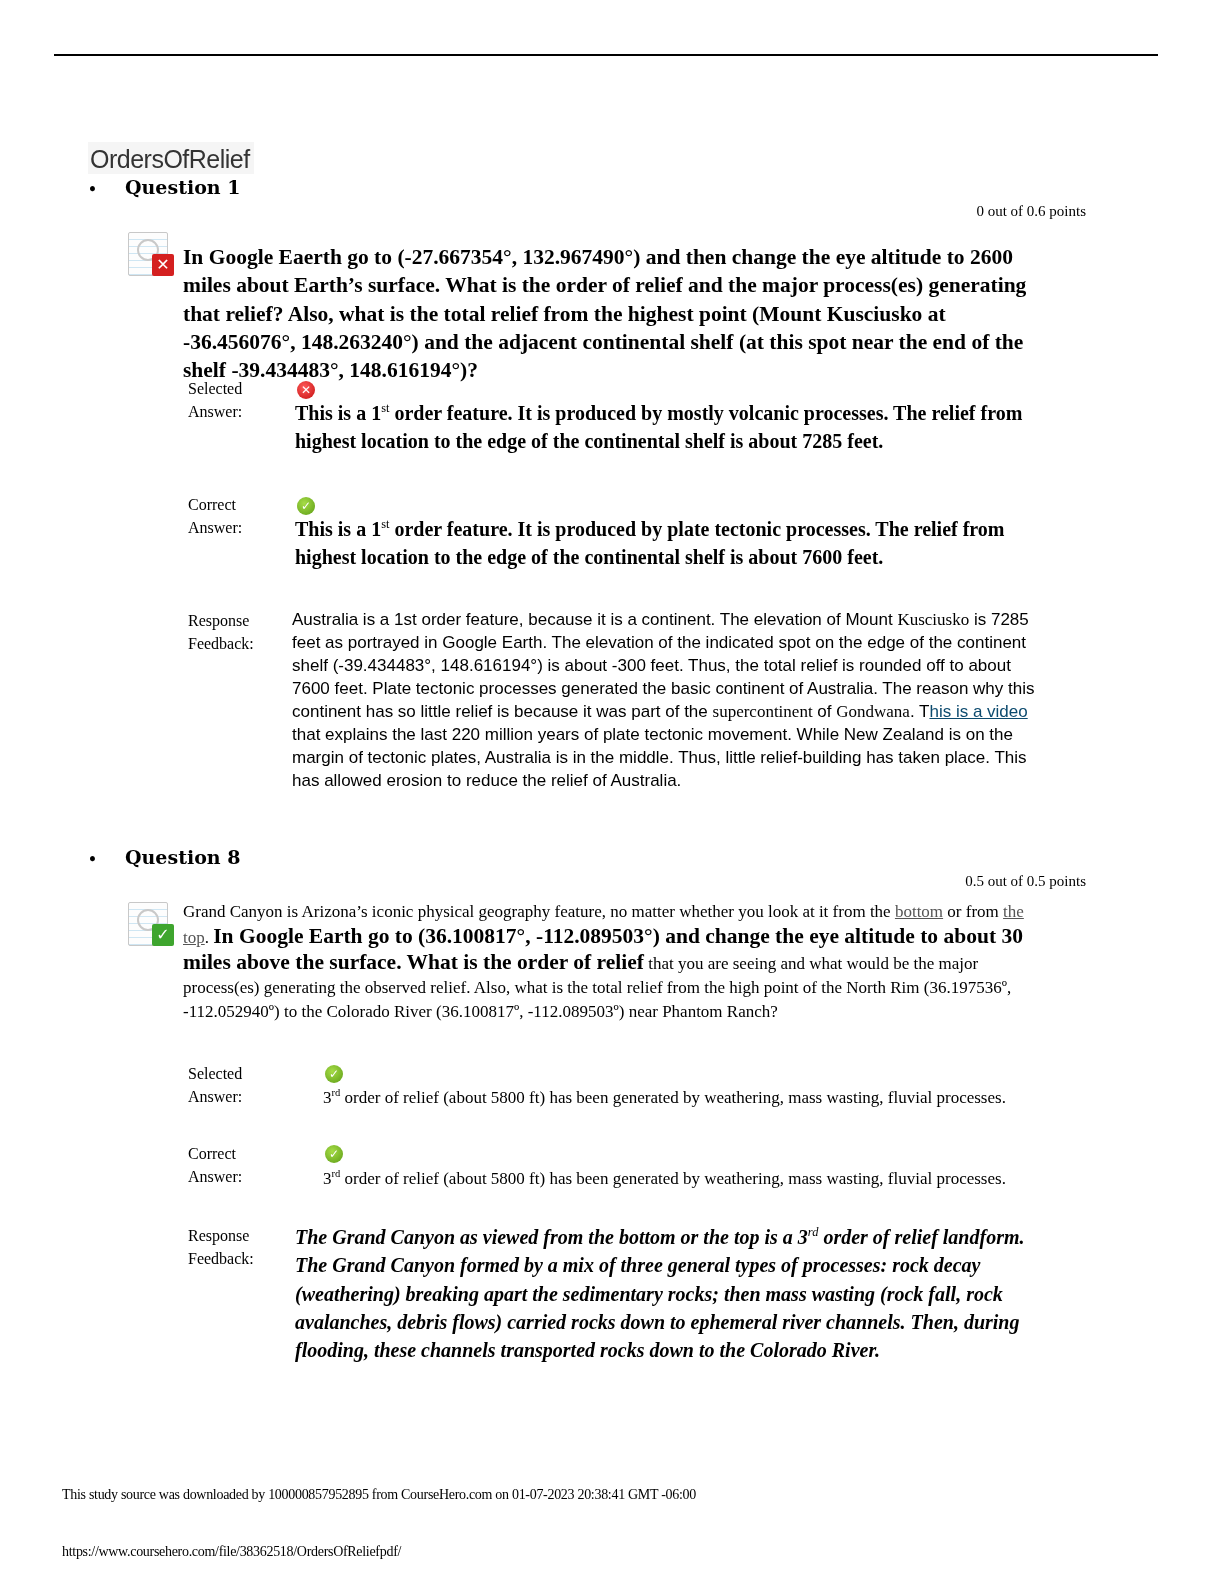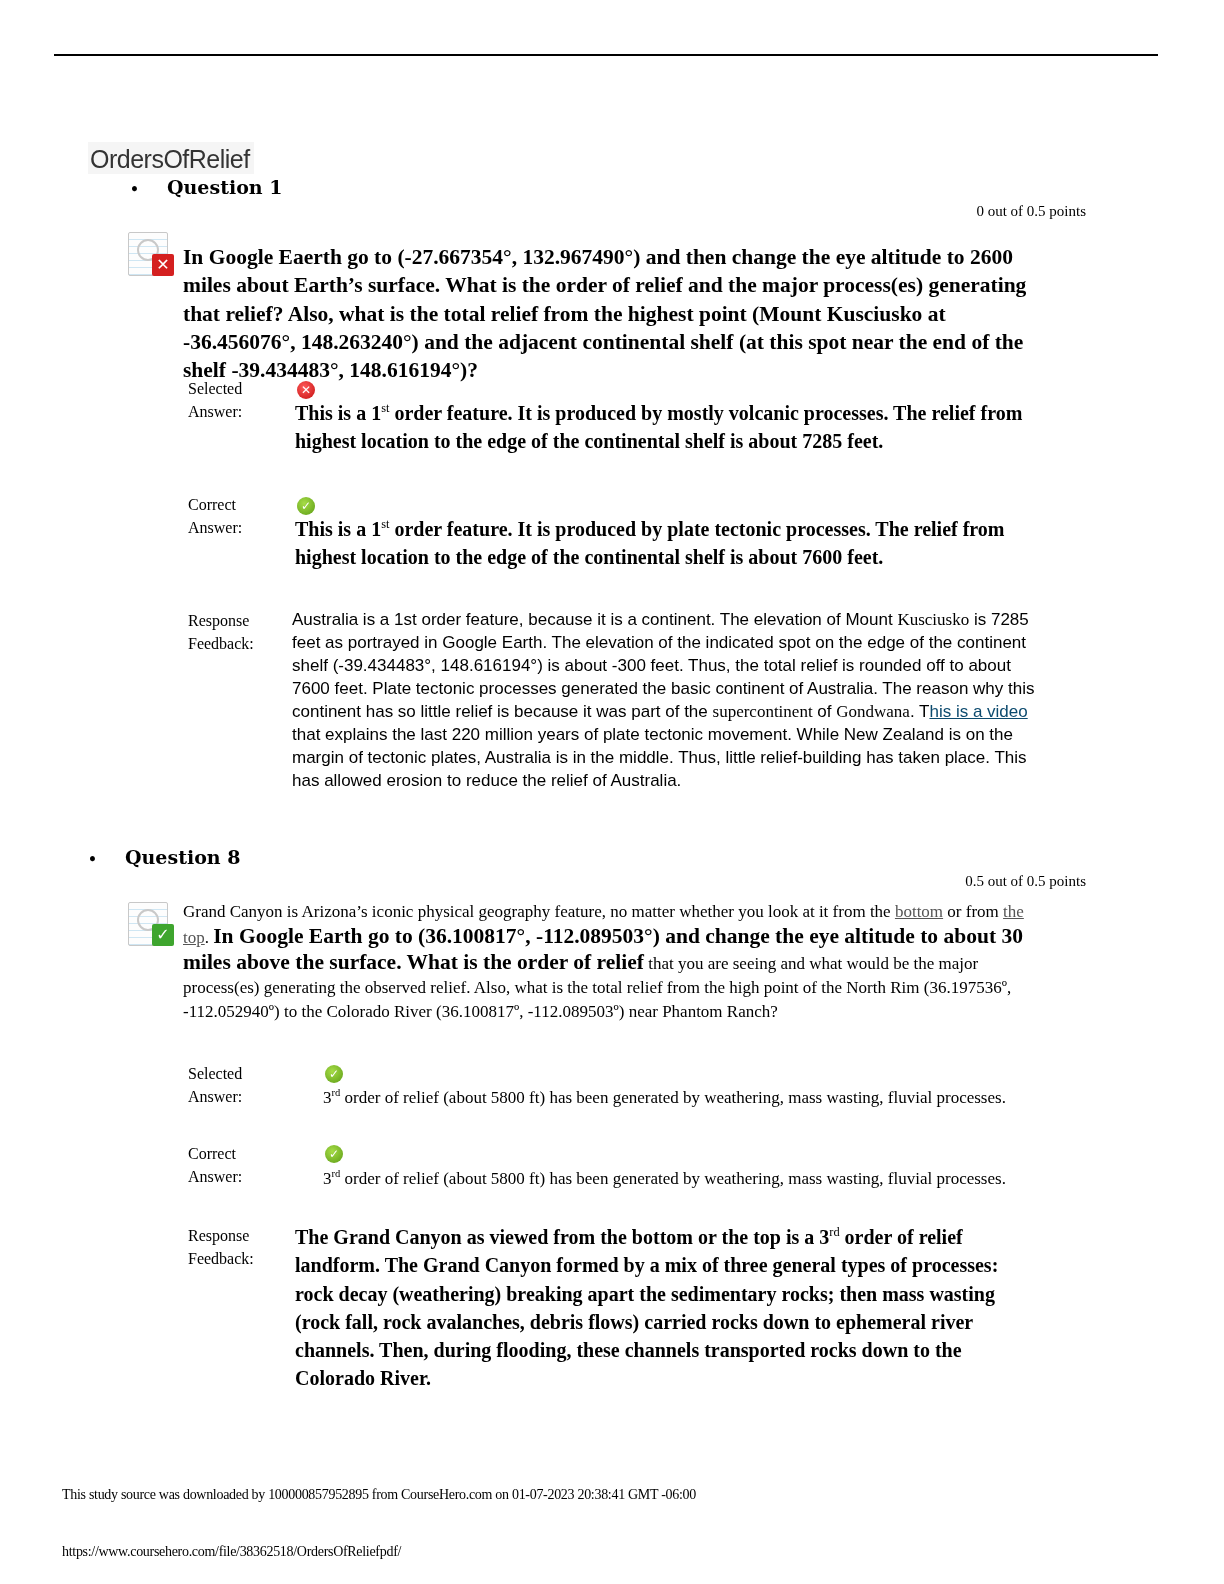--- a/index.html
+++ b/index.html
@@ -50,24 +50,24 @@
   .big sup, .answer-big sup { font-weight: normal; }
   .footer-line { position: absolute; left: 62px; font-family: "Liberation Serif", serif; font-size: 14px; letter-spacing: -0.3px; }
 </style>
 </head>
 <body>
 
 <div class="top-rule"></div>
 
 <div class="doc-title">OrdersOfRelief</div>
 
-<div class="q-heading" style="top:176px;margin-left:42px;">
+<div class="q-heading" style="top:176px;">
   <span class="bullet">•</span><span>Question 1</span>
 </div>
-<div class="points" style="top:203px;">0 out of 0.5 points</div>
+<div class="points" style="top:203px;">0 out of 0.6 points</div>
 
 <div class="q-icon" style="left:128px; top:230px;">
   <div class="paper"></div>
   <div class="badge wrong">✕</div>
 </div>
 
 <div class="q-text q1-text" style="top:229px;">In Google Eaerth go to (-27.667354°, 132.967490°) and then change the eye altitude to 2600 miles about Earth’s surface. What is the order of relief and the major process(es) generating that relief? Also, what is the total relief from the highest point (Mount Kusciusko at -36.456076°, 148.263240°) and the adjacent continental shelf (at this spot near the end of the shelf -39.434483°, 148.616194°)?</div>
 
 <div class="row-label" style="top:378px;">
   <div>Selected</div>
@@ -124,18 +124,18 @@
 </div>
 <div class="status-icon right" style="left:325px; top:1145px;">✓</div>
 <div class="answer-text answer-small" style="left:323px; top:1167px;">
   <span>3</span><sup>rd</sup><span> order of relief (about 5800 ft) has been generated by weathering, mass wasting, fluvial processes.</span>
 </div>
 
 <div class="row-label" style="top:1225px;">
   <div>Response</div>
   <div>Feedback:</div>
 </div>
-<div class="answer-text answer-big" style="left:295px; top:1223px;">
+<div class="answer-text answer-big" style="left:295px; top:1223px;font-style:italic;">
   <span>The Grand Canyon as viewed from the bottom or the top is a 3</span><sup>rd</sup><span> order of relief landform. The Grand Canyon formed by a mix of three general types of processes: rock decay (weathering) breaking apart the sedimentary rocks; then mass wasting (rock fall, rock avalanches, debris flows) carried rocks down to ephemeral river channels. Then, during flooding, these channels transported rocks down to the Colorado River.</span>
 </div>
 
 <div class="footer-line" style="top:1487px;">This study source was downloaded by 100000857952895 from CourseHero.com on 01-07-2023 20:38:41 GMT -06:00</div>
 <div class="footer-line" style="top:1544px;">https://www.coursehero.com/file/38362518/OrdersOfReliefpdf/</div>
 
 </body></html>

